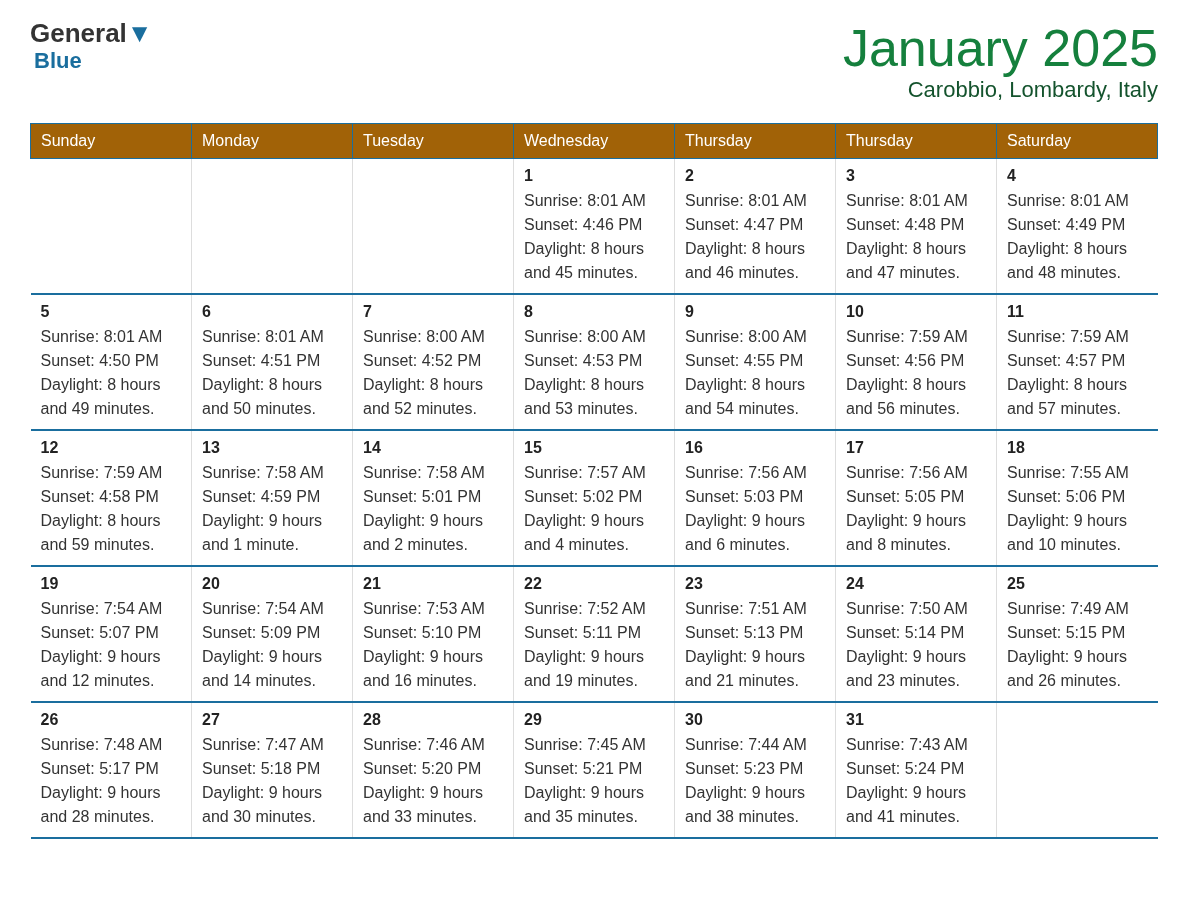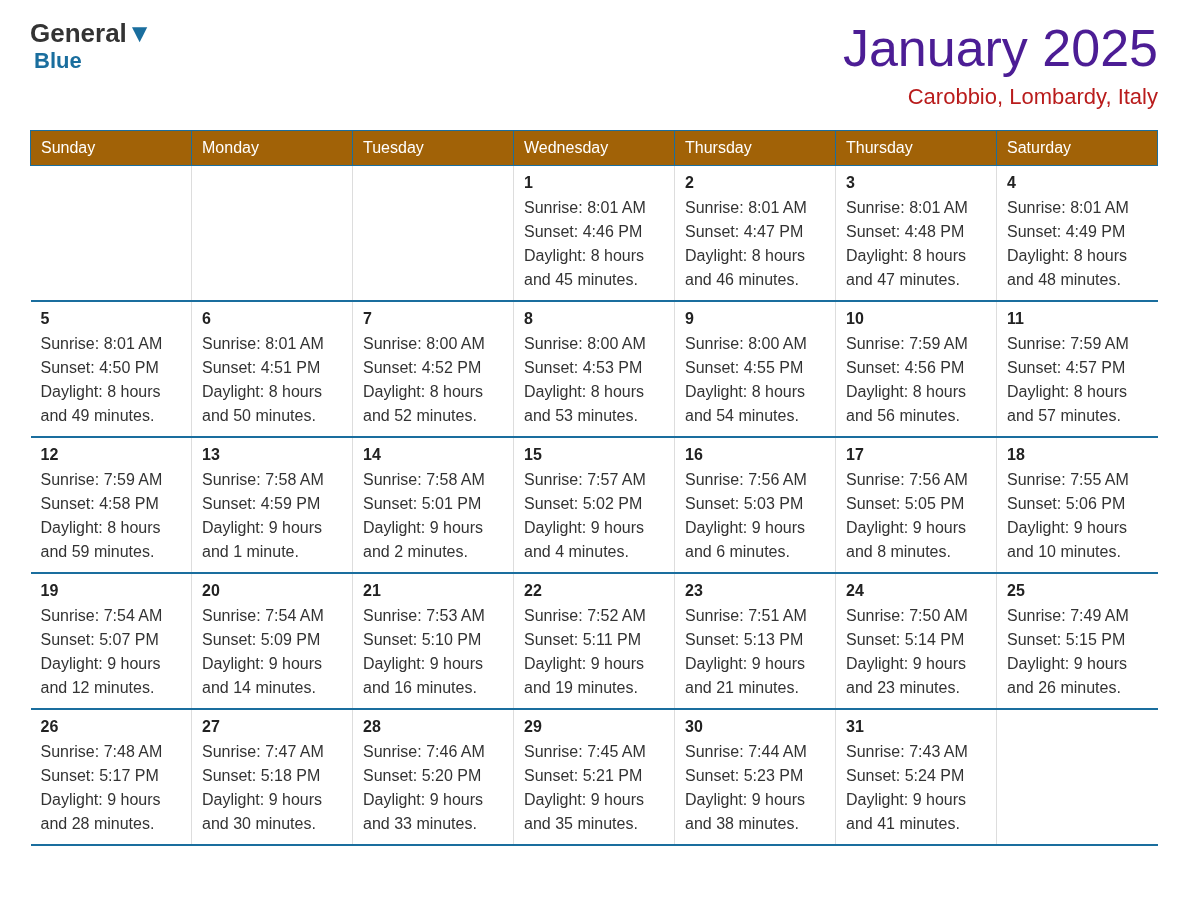--- a/index.html
+++ b/index.html
@@ -38,27 +38,27 @@
       font-weight: bold;
       margin-top: 2px;
       padding-left: 4px;
     }
     .title-block {
       text-align: right;
     }
     .month-title {
       font-size: 52px;
       font-weight: normal;
-      color: #4c1d95;
+      color: #15803d;
       line-height: 1.1;
     }
     .location {
       font-size: 22px;
-      color: #b91c1c;
-      margin-top: 7px;
+      color: #14532d;
+      margin-top: 0;
     }
     table {
       width: 100%;
       border-collapse: collapse;
     }
     thead tr {
       background-color: #a16207;
     }
     thead th {
       color: #fff;

